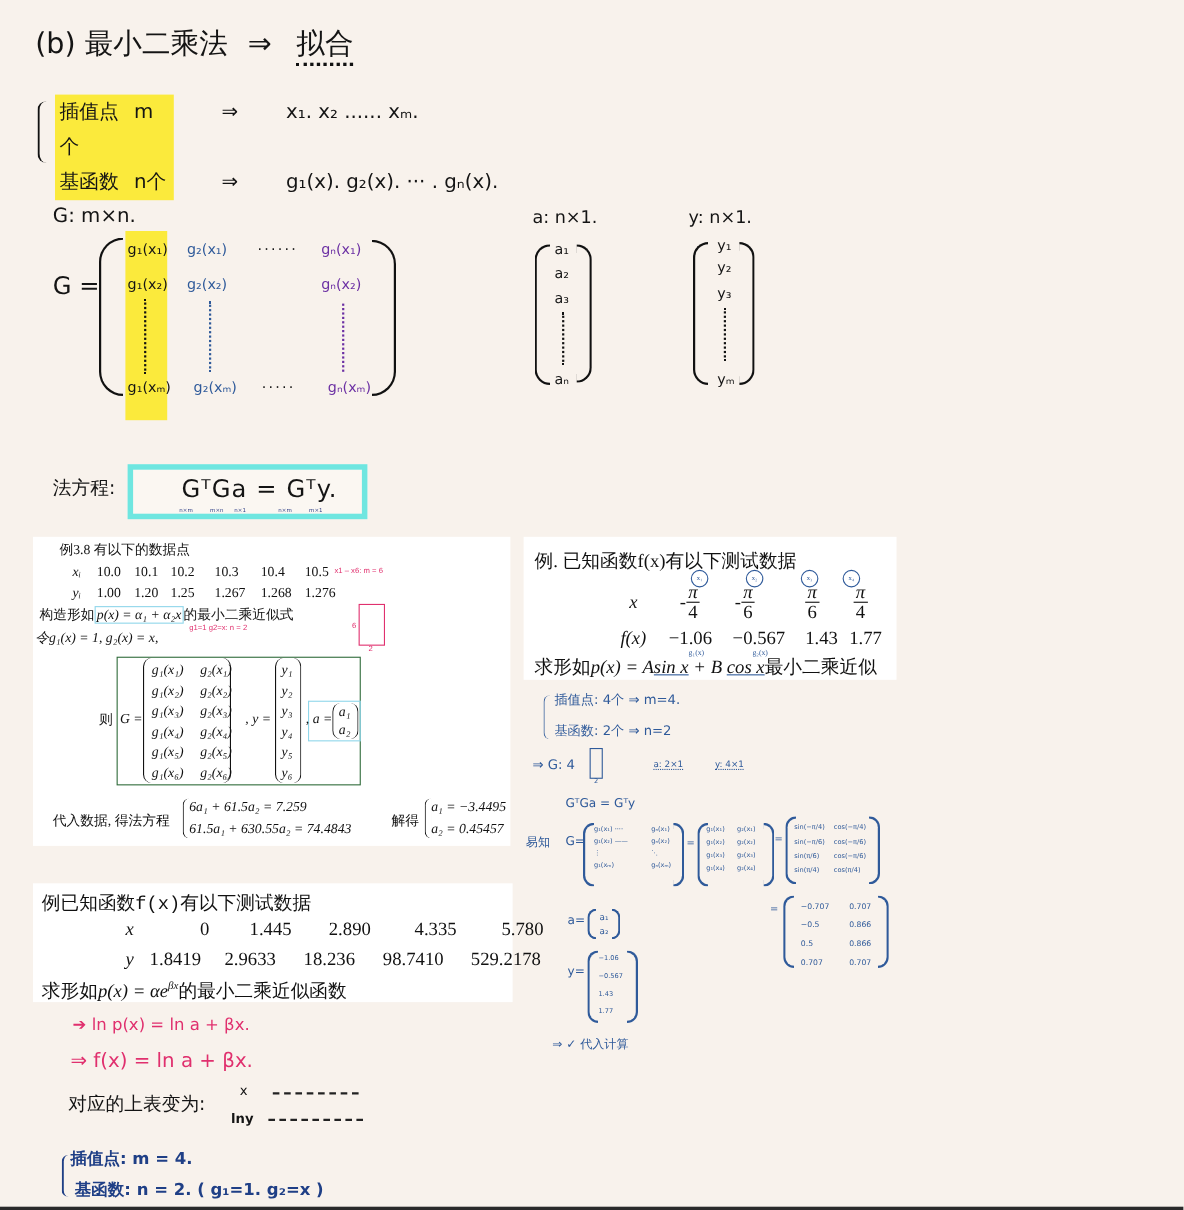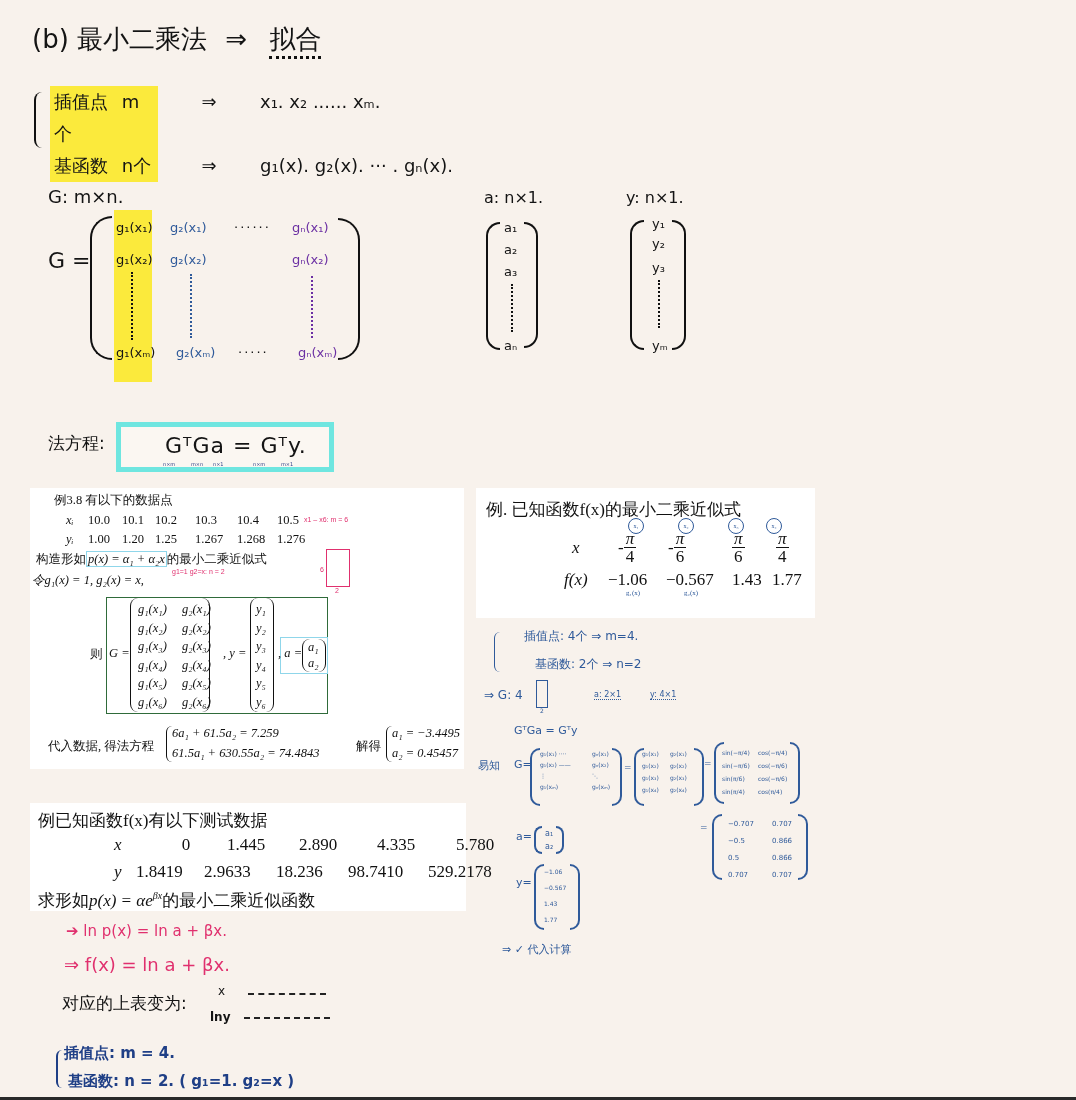--- a/index.html
+++ b/index.html
@@ -238,21 +238,21 @@
   <div class="c1-row" style="left:136px; top:238px; width:6px; height:36px; border-left:1px solid #111; border-radius:6px 0 0 6px;"></div>
   <div class="c1-row it" style="left:142px; top:238px;">6a₁ + 61.5a₂ = 7.259</div>
   <div class="c1-row it" style="left:142px; top:258px;">61.5a₁ + 630.55a₂ = 74.4843</div>
   <div class="c1-row" style="left:326px; top:250px;">解得</div>
   <div class="c1-row" style="left:356px; top:238px; width:6px; height:36px; border-left:1px solid #111; border-radius:6px 0 0 6px;"></div>
   <div class="c1-row it" style="left:362px; top:238px;">a₁ = −3.4495</div>
   <div class="c1-row it" style="left:362px; top:258px;">a₂ = 0.45457</div>
 </div>
 
 <div class="abs card card2 c2">
-  <div class="abs" style="left:8px; top:6px;">例已知函数f(x)有以下测试数据</div>
+  <div class="abs" style="left:8px; top:6px;font-family:Liberation Mono, monospace;">例已知函数f(x)有以下测试数据</div>
   <div class="abs" style="left:84px; top:32px; display:flex;">
     <span class="it" style="width:44px">x</span>
     <span style="width:56px; text-align:center">0</span>
     <span style="width:64px; text-align:center">1.445</span>
     <span style="width:80px; text-align:center">2.890</span>
     <span style="width:76px; text-align:center">4.335</span>
     <span style="width:82px; text-align:center">5.780</span>
   </div>
   <div class="abs" style="left:84px; top:59px; display:flex;">
     <span class="it" style="width:22px">y</span>
@@ -273,21 +273,21 @@
 <div class="abs ink hw" style="left:218px; top:984px; font-size:12px;">x</div>
 <div class="abs" style="left:248px; top:993px; width:78px; height:0; border-top:2px dashed #222;"></div>
 <div class="abs ink hw" style="left:210px; top:1010px; font-size:12px; font-weight:bold;">lny</div>
 <div class="abs" style="left:244px; top:1017px; width:86px; height:0; border-top:2px dashed #222;"></div>
 
 <div class="abs" style="left:56px; top:1050px; width:8px; height:38px; border-left:2px solid #1f3f86; border-radius:6px 0 0 6px;"></div>
 <div class="abs navy hw" style="left:64px; top:1044px; font-size:15px; font-weight:bold;">插值点:  m = 4.</div>
 <div class="abs navy hw" style="left:68px; top:1072px; font-size:15px; font-weight:bold;">基函数:  n = 2.  ( g₁=1.  g₂=x )</div>
 
 <div class="abs card card3 c3">
-  <div class="abs" style="left:10px; top:10px;">例. 已知函数f(x)的最小二乘近似式</div>
+  <div class="abs" style="left:10px; top:10px;">例. 已知函数f(x)有以下测试数据</div>
 
   <div class="circ" style="left:152px; top:30px;">x₁</div>
   <div class="circ" style="left:202px; top:30px;">x₂</div>
   <div class="circ" style="left:252px; top:30px;">x₃</div>
   <div class="circ" style="left:290px; top:30px;">x₄</div>
 
   <div class="abs it" style="left:96px; top:50px;">x</div>
   <div class="abs" style="left:142px; top:42px; display:flex; gap:0;">
     <span style="width:50px; display:flex; align-items:center;">
       <span>-</span>
@@ -322,25 +322,28 @@
   <div class="abs" style="left:88px; top:82px; display:flex;">
     <span class="it" style="width:44px">f(x)</span>
     <span style="width:58px">−1.06</span>
     <span style="width:66px">−0.567</span>
     <span style="width:40px">1.43</span>
     <span style="width:40px">1.77</span>
   </div>
 
   <div class="abs hwb-small" style="left:150px; top:101px; font-size:7px;">g₁(x)</div>
   <div class="abs hwb-small" style="left:208px; top:101px; font-size:7px;">g₂(x)</div>
+  <div class="abs" style="left:10px; top:107px; white-space:nowrap;">
+    <span>求形如</span><span class="it">p(x) = A</span><span class="it" style="text-decoration:underline; text-decoration-color:#2f5a9a;">sin x</span><span class="it"> + B </span><span class="it" style="text-decoration:underline; text-decoration-color:#2f5a9a;">cos x</span><span>最小二乘近似</span>
+  </div>
 </div>
 
 <div class="abs" style="left:494px; top:632px; width:6px; height:40px; border-left:1.5px solid #2f5a9a; border-radius:6px 0 0 6px;"></div>
-<div class="abs hwb hw" style="left:504px; top:628px;margin-left:20px;">插值点:  4个  ⇒  m=4.</div>
-<div class="abs hwb hw" style="left:504px; top:656px;margin-left:31px;">基函数:  2个  ⇒  n=2</div>
+<div class="abs hwb hw" style="left:504px; top:628px;">插值点:  4个  ⇒  m=4.</div>
+<div class="abs hwb hw" style="left:504px; top:656px;">基函数:  2个  ⇒  n=2</div>
 
 <div class="abs hwb hw" style="left:484px; top:688px;">⇒  G: 4</div>
 <div class="abs" style="left:536px; top:680px; width:12px; height:28px; border:1.5px solid #2f5a9a;"></div>
 <div class="abs hwb-small hw" style="left:540px; top:707px; font-size:6px;">2</div>
 <div class="abs hwb-small hw" style="left:594px; top:690px; border-bottom:1.5px dotted #2f5a9a;">a: 2×1</div>
 <div class="abs hwb-small hw" style="left:650px; top:690px; border-bottom:1.5px dotted #2f5a9a;">y: 4×1</div>
 
 <div class="abs hwb hw" style="left:514px; top:724px; font-size:11px;">GᵀGa = Gᵀy</div>
 
 <div class="abs hwb hw" style="left:478px; top:758px; font-size:11px;">易知</div>

